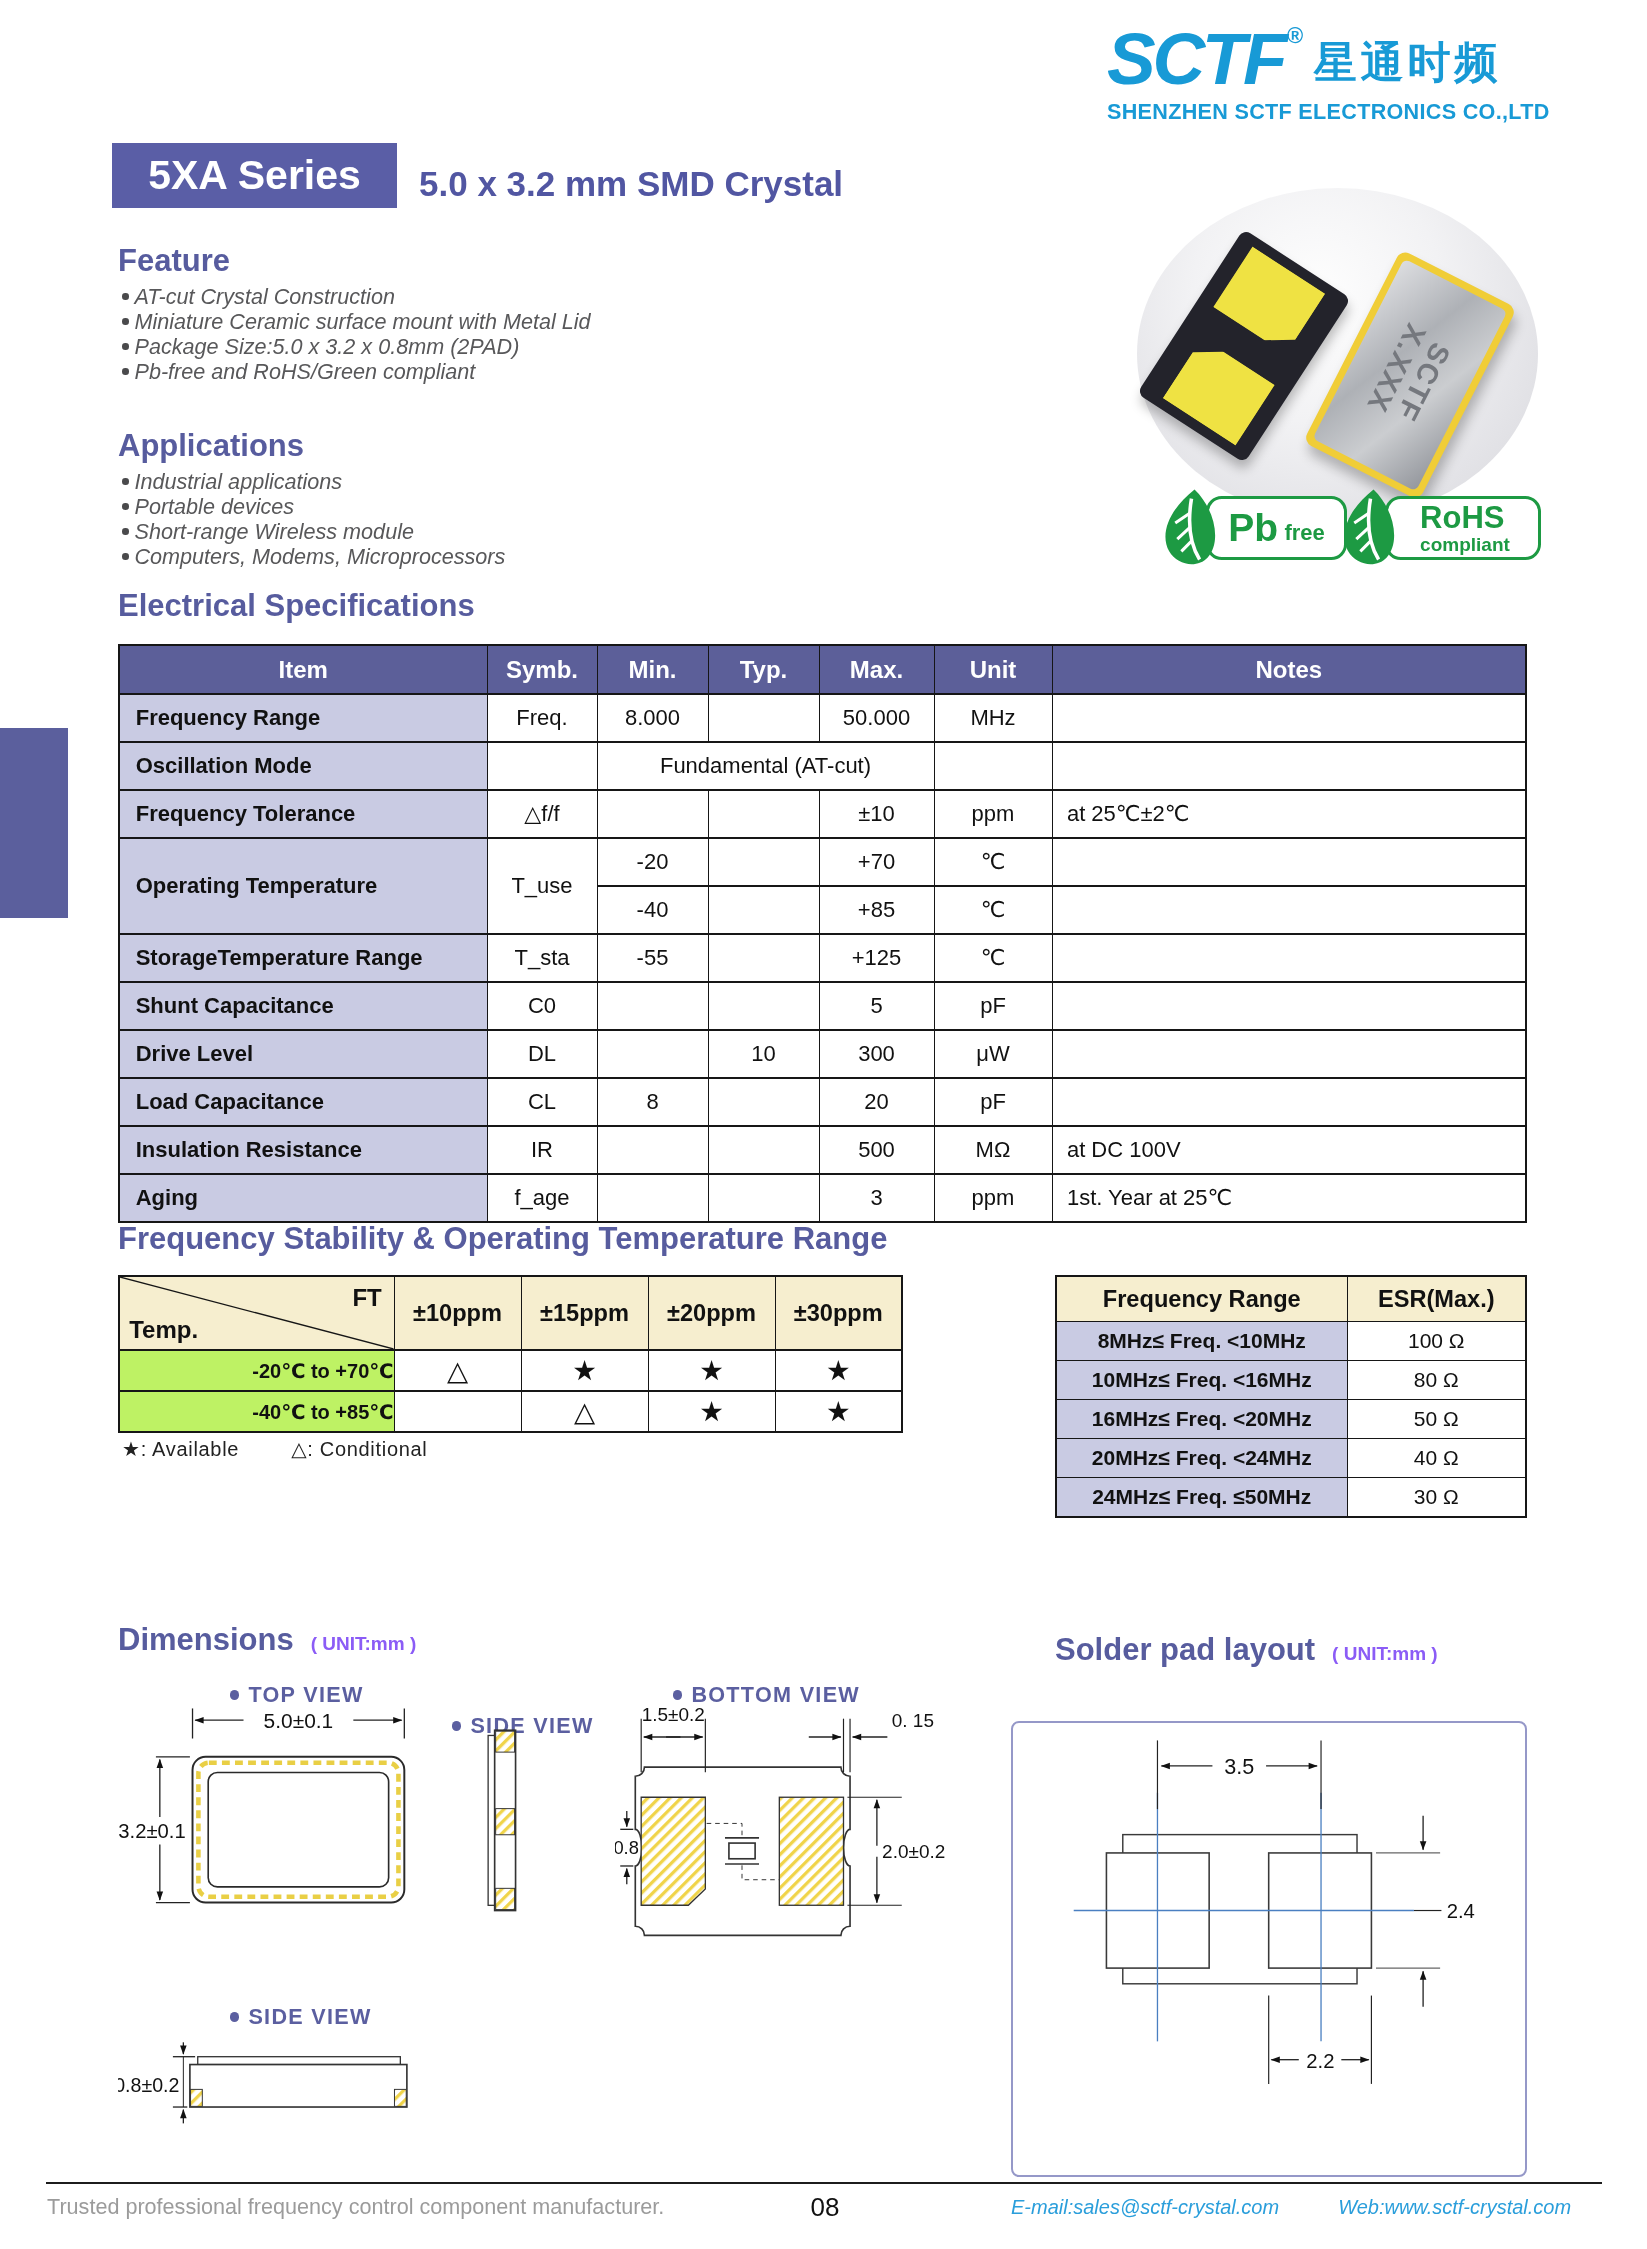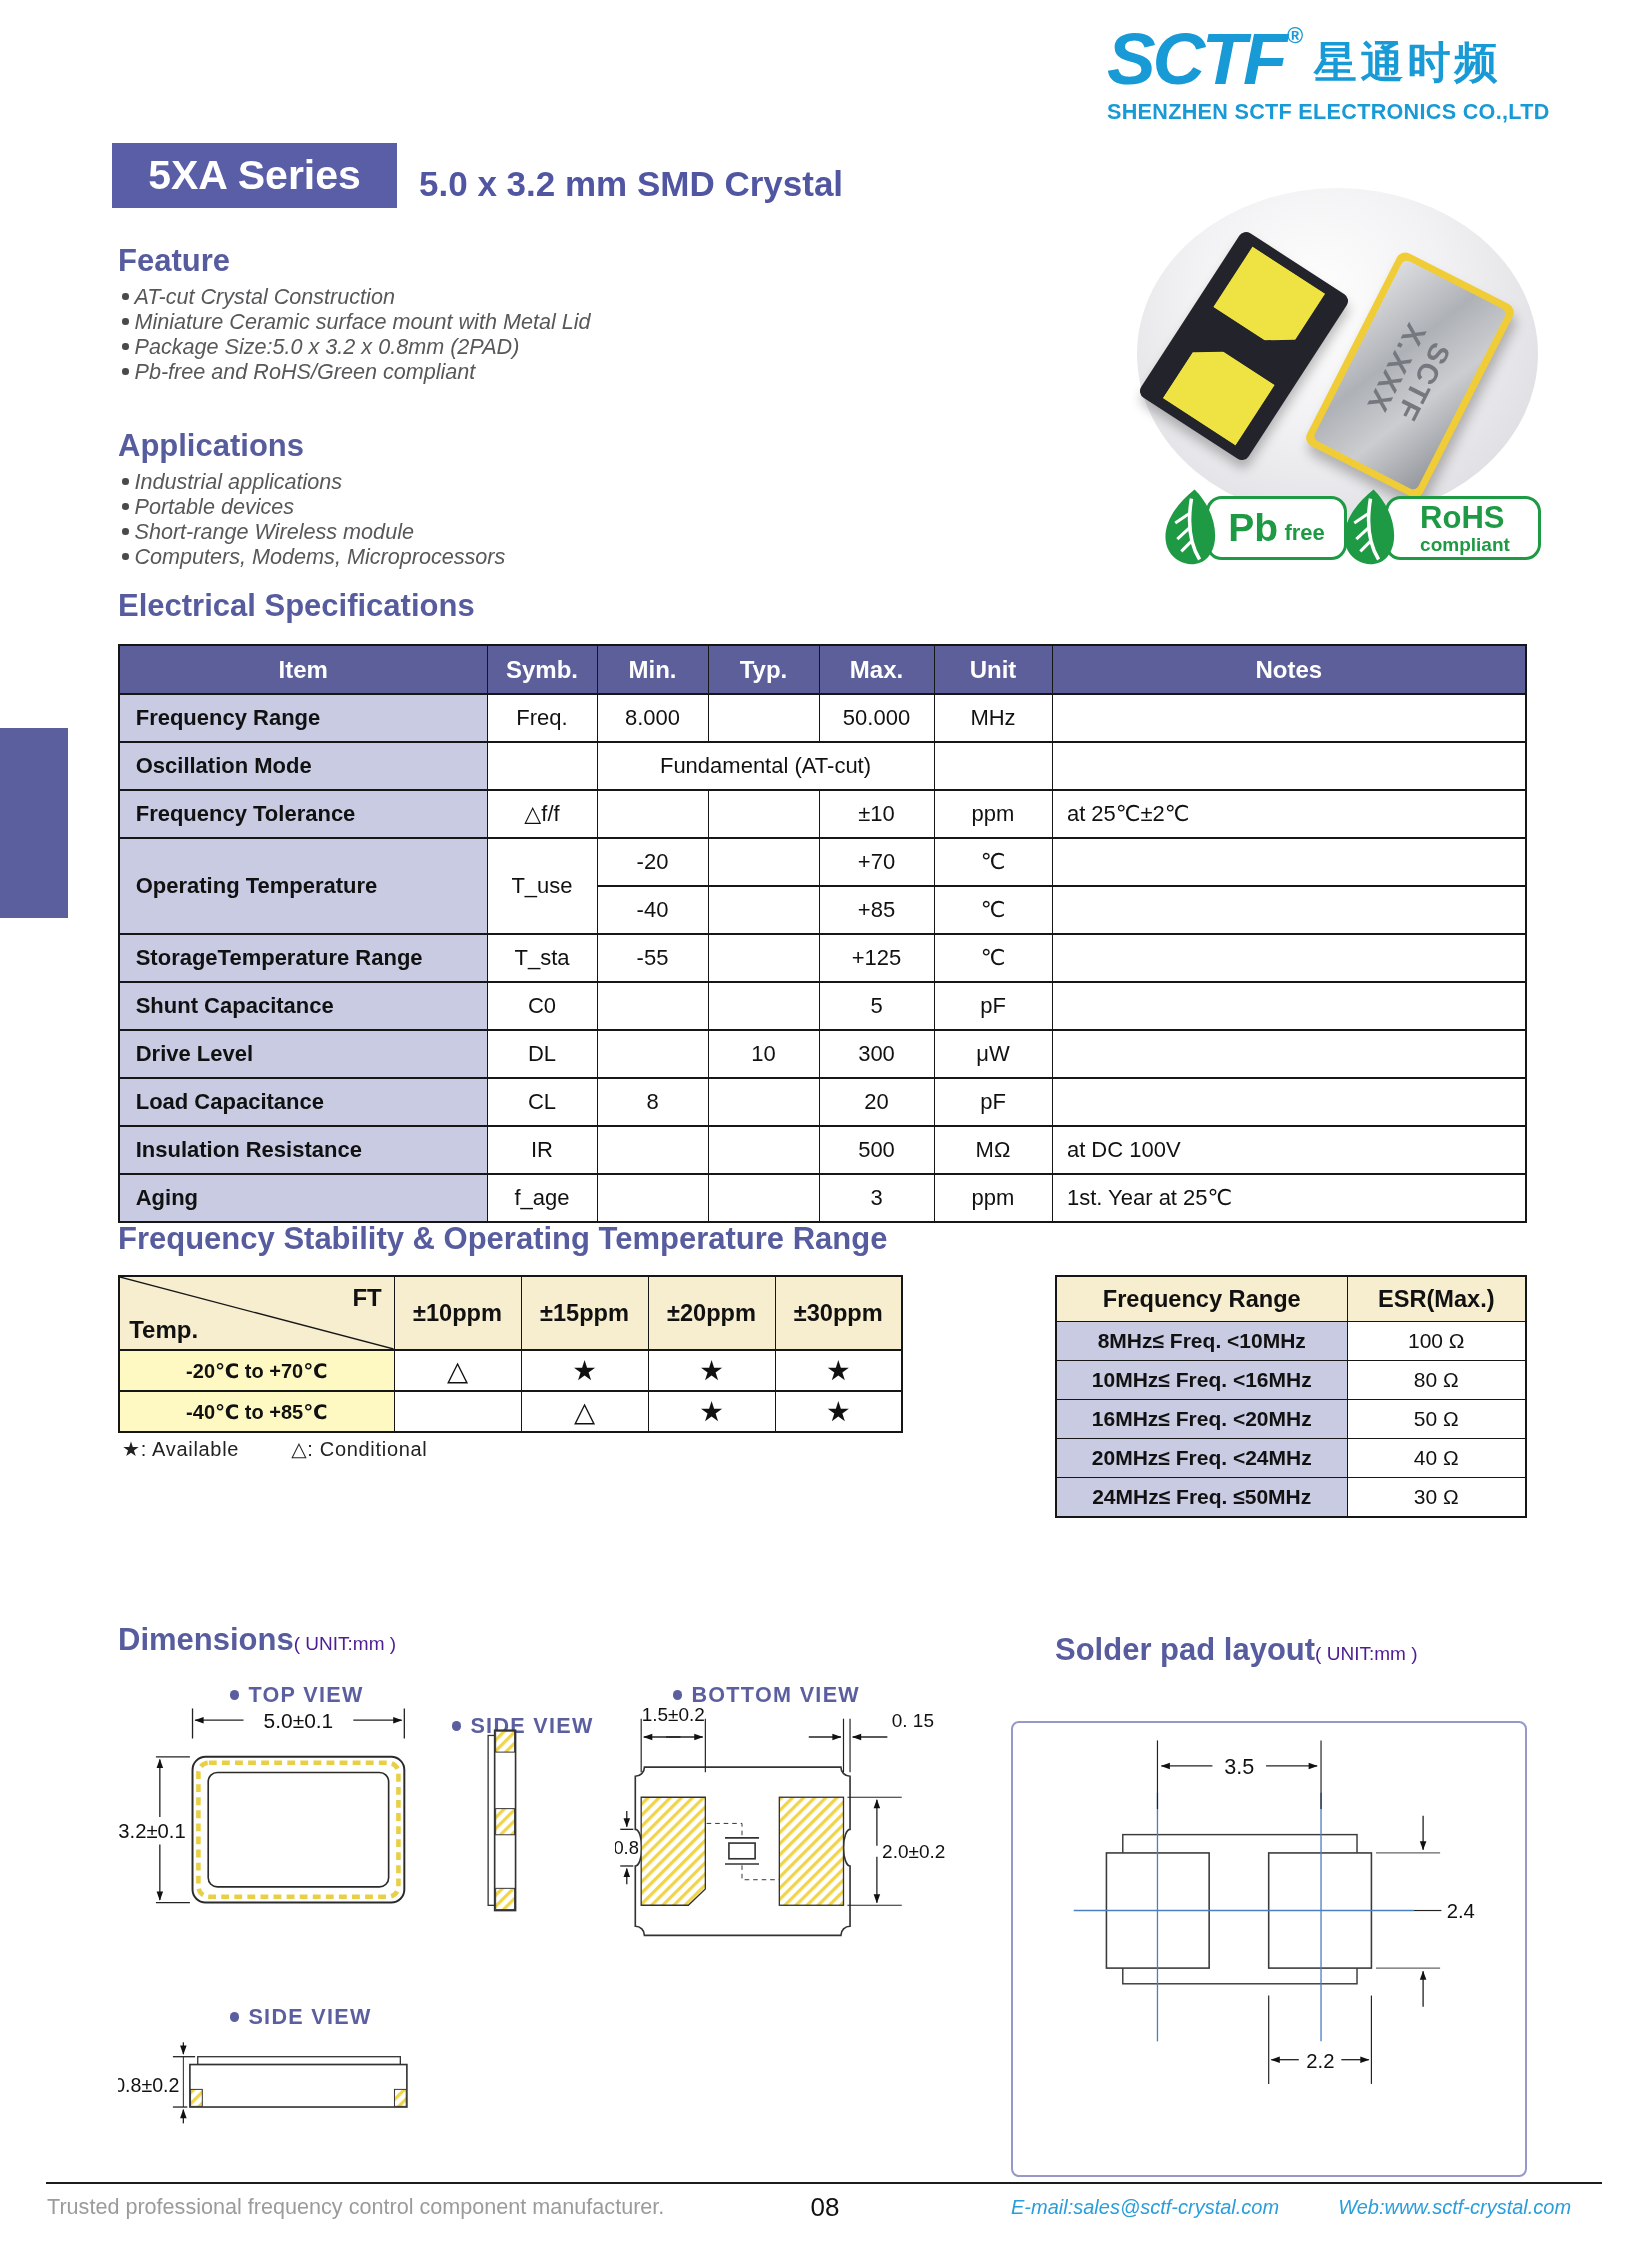--- a/index.html
+++ b/index.html
@@ -11,21 +11,21 @@
   .logo-row1{display:flex;align-items:flex-start;}
   .logo-brand{font-style:italic;font-weight:900;font-size:73px;line-height:1;color:#189ad6;letter-spacing:-3.3px;}
   .logo-reg{font-size:22px;font-weight:bold;color:#189ad6;margin:1.3px 1.3px 0 2.6px;font-style:normal;}
   .logo-cn{font-size:43px;font-weight:900;color:#189ad6;margin-left:9.2px;margin-top:11.8px;letter-spacing:3.9px;font-family:"DejaVu Serif",serif;}
   .logo-co{font-size:21.6px;font-weight:bold;color:#189ad6;letter-spacing:0.3px;margin-top:4px;}
   
   .series-badge{left:112px;top:143px;width:285px;height:65px;background:#5a5ea6;color:#fff;
     display:flex;align-items:center;justify-content:center;font-size:41px;font-weight:bold;letter-spacing:0;}
   .subtitle{left:419px;top:164px;font-size:35px;font-weight:bold;color:#5156a2;letter-spacing:0;}
   .sechead{font-size:31px;font-weight:bold;color:#575c9e;letter-spacing:0;}
-  .unitlab{font-size:19px;font-weight:normal;color:#4c1d95;}
+  .unitlab{font-size:19px;font-weight:bold;color:#8b5cf6;margin-left:17px;}
   
   .blist{margin:0;padding:0;list-style:none;font-size:21.6px;color:#58585a;}
   .blist li{display:flex;align-items:center;gap:6px;height:25px;font-style:italic;}
   .dot{width:6.5px;height:6.5px;border-radius:50%;background:#4a4a4c;flex:0 0 auto;}
   
   .photo{left:1137px;top:188px;width:401px;height:332px;border-radius:50%;
      background:radial-gradient(ellipse at 45% 32%,#fefefe 0%,#f2f2f4 40%,#e3e3e7 72%,#d6d6db 100%);}
   .chip1{position:absolute;left:43px;top:60px;width:128px;height:196px;background:#23232b;border-radius:7.9px;
      transform:rotate(33deg);box-shadow:5.2px 6.5px 10.5px rgba(0,0,0,.25);}
   .chip1 .padA{position:absolute;left:13%;top:5%;width:68%;height:37%;background:#efe243;
@@ -56,21 +56,21 @@
   .etable{border:2.6px solid #161616;}
   .etable thead th{background:#5c5f99;color:#fff;font-size:24px;font-weight:bold;height:47px;}
   .etable td.item{background:#c9cbe3;text-align:left;padding-left:15.7px;font-weight:bold;}
   .etable td.notes{text-align:left;padding-left:14.4px;}
   .etable td.thin{border-top-width:1.3px;}
   
   .ftable{left:118px;top:1275px;width:783px;font-size:21.6px;color:#111;border:2.6px solid #161616;}
   .ftable th,.ftable td{border:solid #161616;border-width:2px 1.3px;text-align:center;padding:0;}
   .ftable thead th{background:#f6eecf;height:72px;font-size:23.6px;font-weight:bold;}
   .ftable td{height:39px;}
-  .ftable td.rowlab{background:#fef9c3;font-weight:bold;font-size:20px;}
+  .ftable td.rowlab{background:#bef264;font-weight:bold;font-size:20px;text-align:right;}
   .ftable td.sym{font-size:27.5px;}
   .corner{position:relative;}
   .corner svg{position:absolute;inset:0;width:100%;height:100%;}
   .corner .ft{position:absolute;top:6.5px;right:11.8px;font-size:24px;font-weight:bold;}
   .corner .temp{position:absolute;bottom:5.2px;left:9.2px;font-size:24px;font-weight:bold;}
   .legend{left:122px;top:1437px;font-size:20px;color:#222;display:flex;gap:52px;}
   .legend span{letter-spacing:0.7px;}
   
   .rtable{left:1055px;top:1275px;width:470px;font-size:21px;color:#111;border:2px solid #161616;}
   .rtable th,.rtable td{border:solid #161616;border-width:1.3px;text-align:center;}

